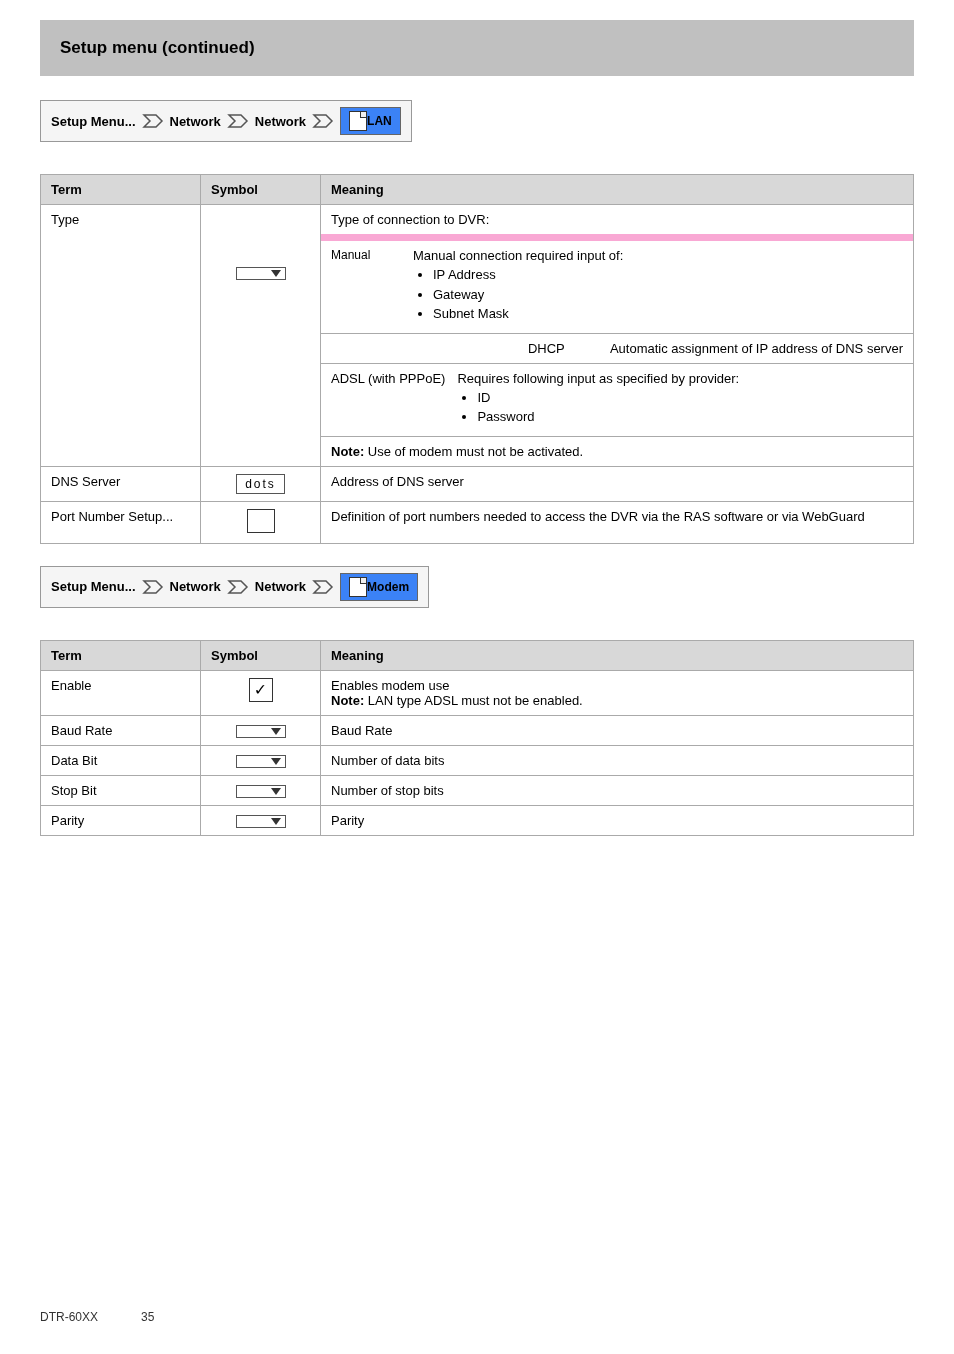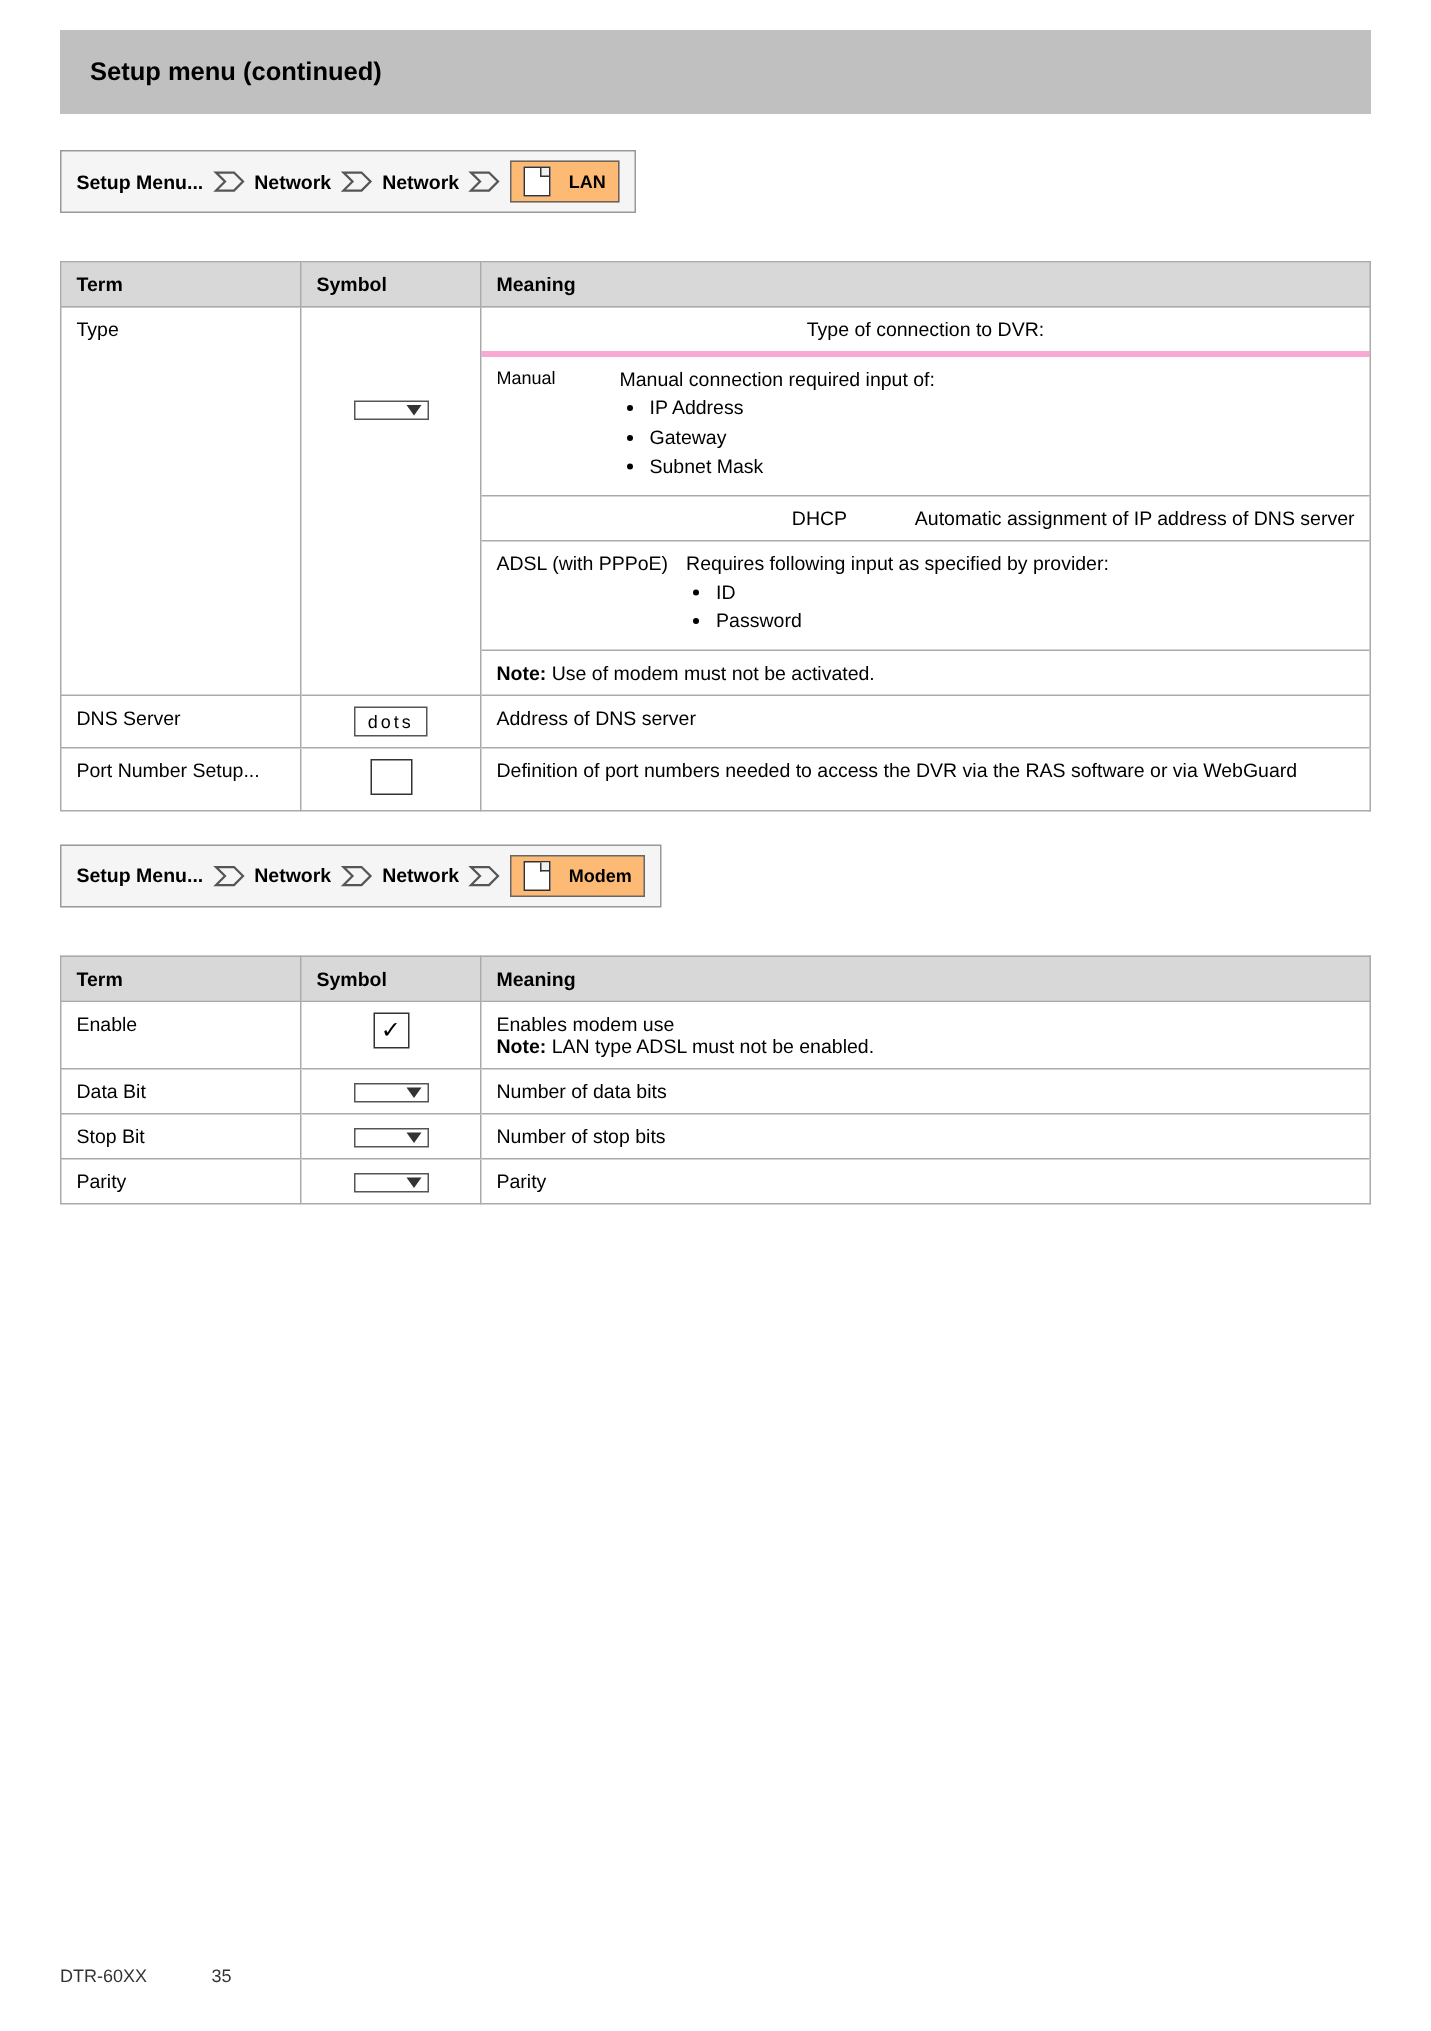--- a/index.html
+++ b/index.html
@@ -43,24 +43,24 @@
       height: 18px;
     }
     .breadcrumb-arrow svg {
       width: 22px;
       height: 18px;
     }
     .breadcrumb-box {
       border: 1px solid #666;
       padding: 3px 8px;
       font-size: 12px;
-      background: #fdba74;
+      background: #3b82f6;
       display: inline-flex;
       align-items: center;
-      gap: 12px;
+      gap: 0;
     }
     .doc-icon {
       display: inline-block;
       width: 18px;
       height: 20px;
       border: 1.5px solid #333;
       position: relative;
       background: #fff;
       flex-shrink: 0;
     }
@@ -230,21 +230,21 @@
 
     <tr>
       <td class="col-term">Type</td>
       <td class="col-symbol" style="text-align:center; padding-top: 60px;">
         <div class="dropdown-symbol">
           <span class="dropdown-arrow"></span>
         </div>
       </td>
       <td class="col-meaning" style="padding:0;">
 
-        <div style="padding: 7px 10px; border-bottom: 4px solid #f9a8d4; text-align: center;">Type of connection to DVR:</div>
+        <div style="padding: 7px 10px; border-bottom: 7px solid #f9a8d4;">Type of connection to DVR:</div>
 
         <div style="display:flex; border-bottom: 1px solid #aaa; padding: 7px 10px; gap: 12px;">
           <div style="min-width:70px; font-size:12px;">Manual</div>
           <div>
             <div>Manual connection required input of:</div>
             <ul class="bullet-list">
               <li>IP Address</li>
               <li>Gateway</li>
               <li>Subnet Mask</li>
             </ul>
@@ -336,20 +336,29 @@
       </td>
       <td class="col-meaning">
         <div>Enables modem use</div>
         <div>
           <span class="note-bold">Note:</span>
           <span> LAN type ADSL must not be enabled.</span>
         </div>
       </td>
     </tr>
 
+    <tr>
+      <td class="col-term">Baud Rate</td>
+      <td class="col-symbol" style="text-align:center;">
+        <div class="dropdown-symbol">
+          <span class="dropdown-arrow"></span>
+        </div>
+      </td>
+      <td class="col-meaning">Baud Rate</td>
+    </tr>
 
     <tr>
       <td class="col-term">Data Bit</td>
       <td class="col-symbol" style="text-align:center;">
         <div class="dropdown-symbol">
           <span class="dropdown-arrow"></span>
         </div>
       </td>
       <td class="col-meaning">Number of data bits</td>
     </tr>

